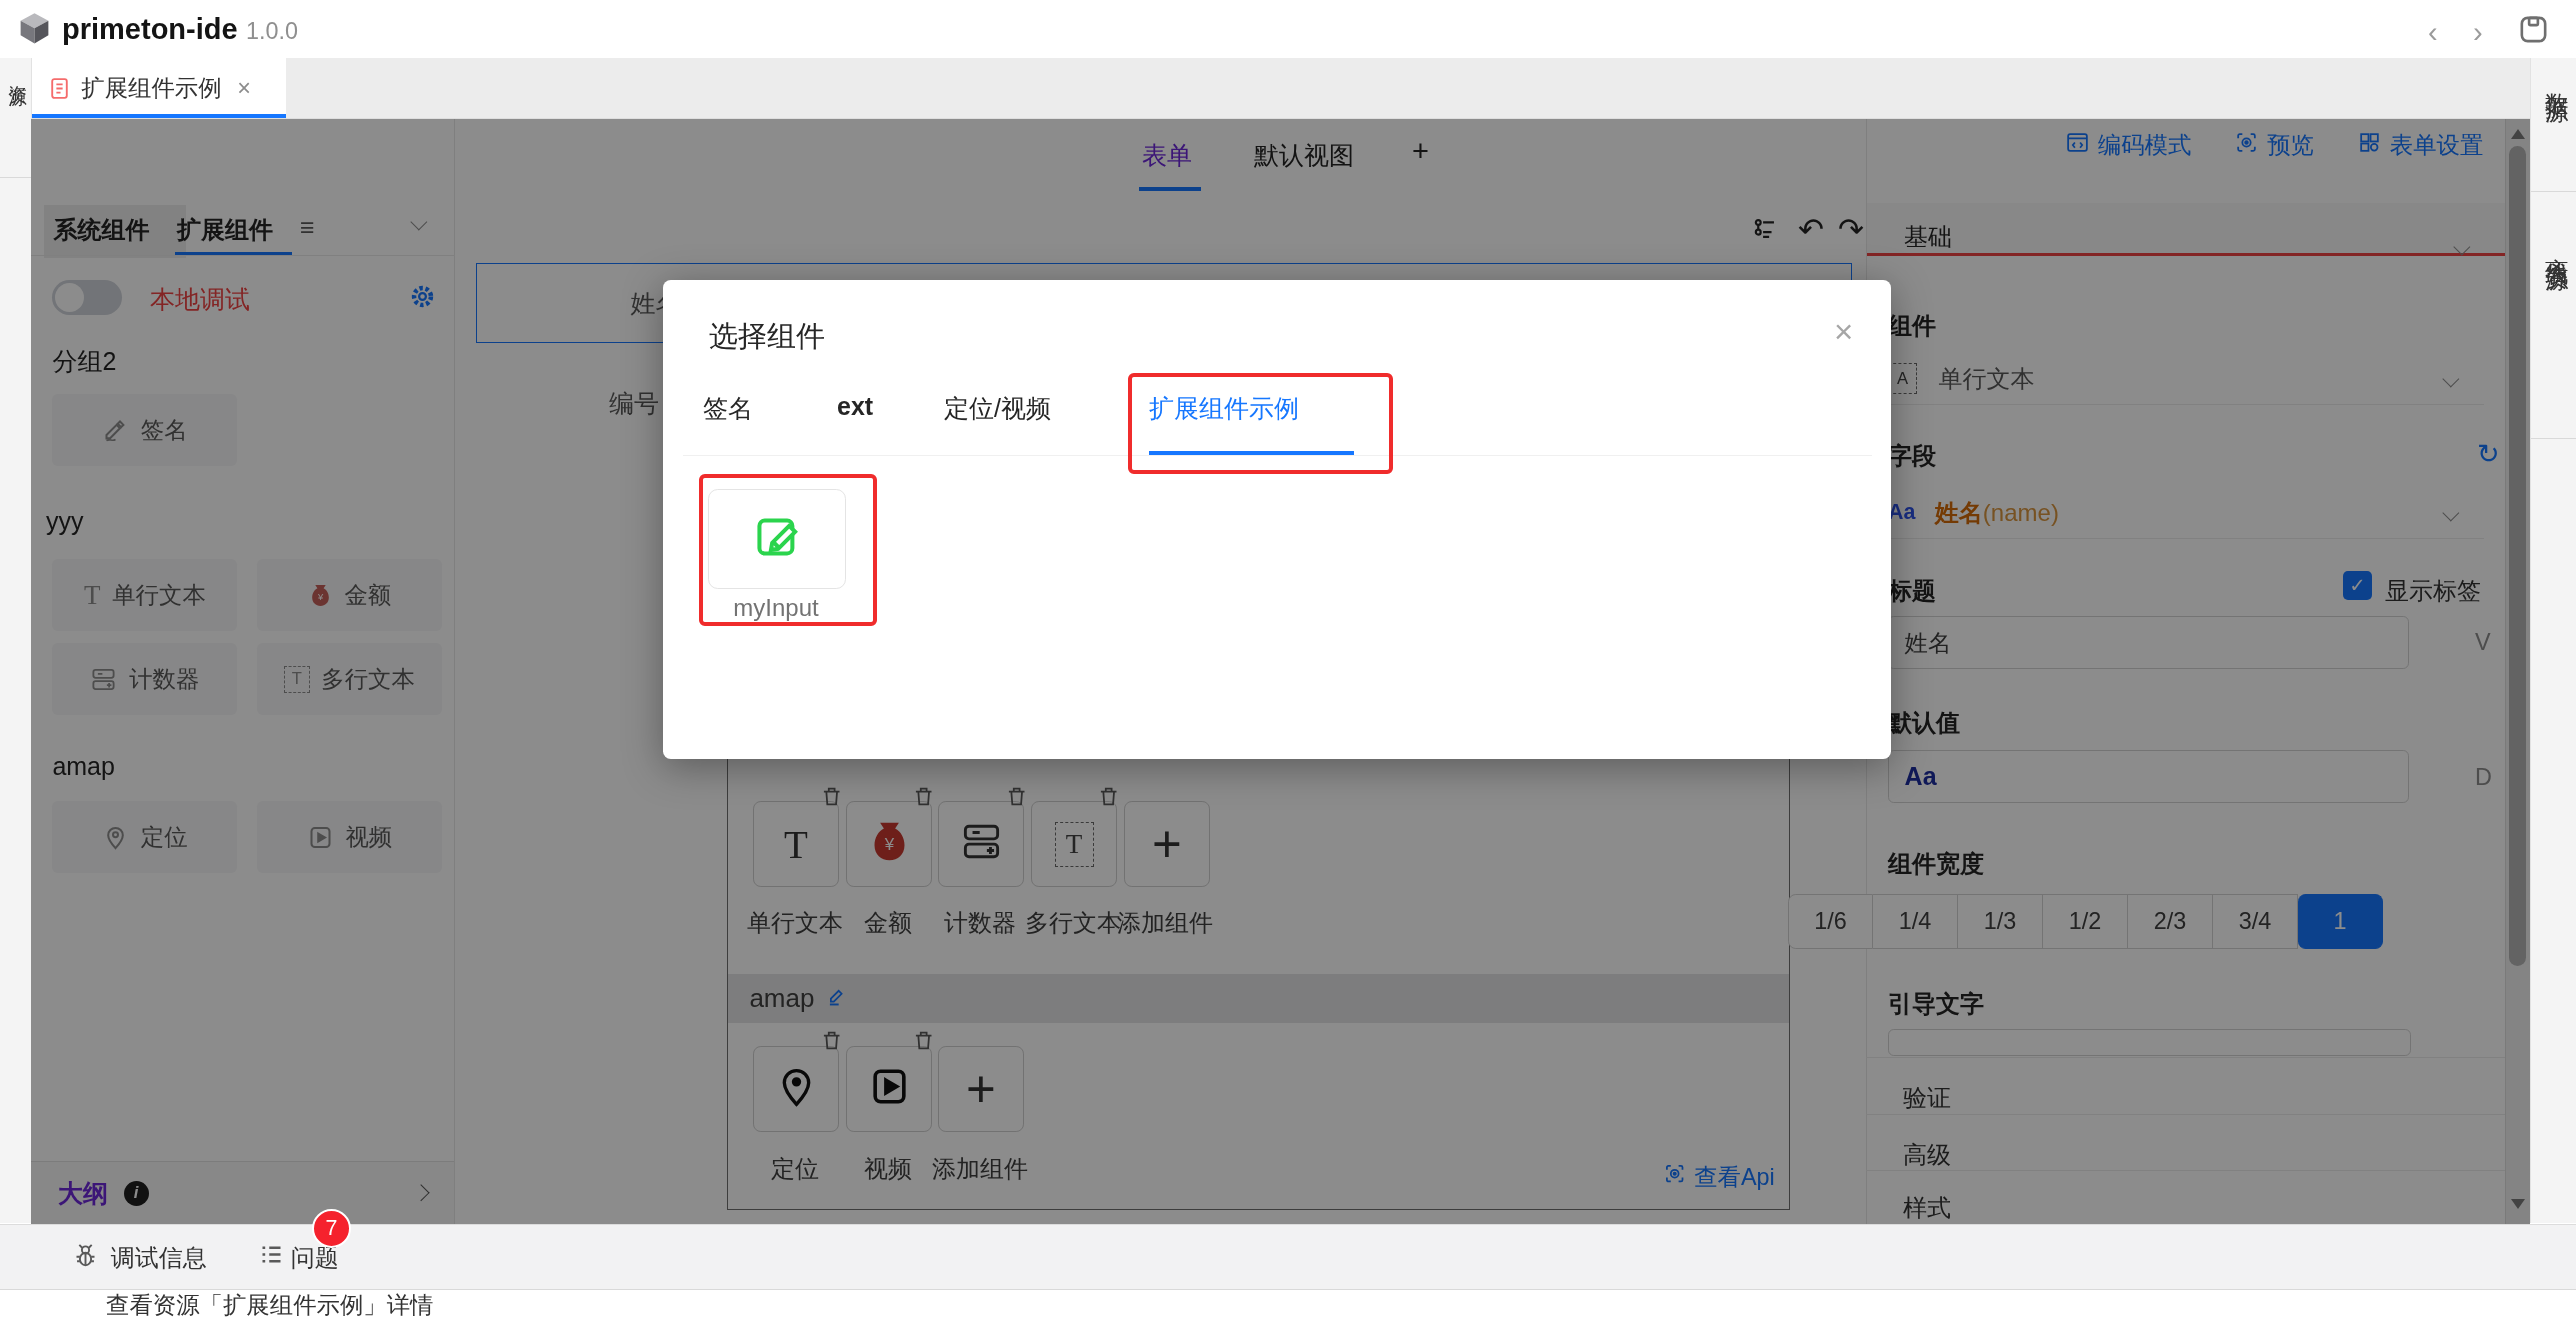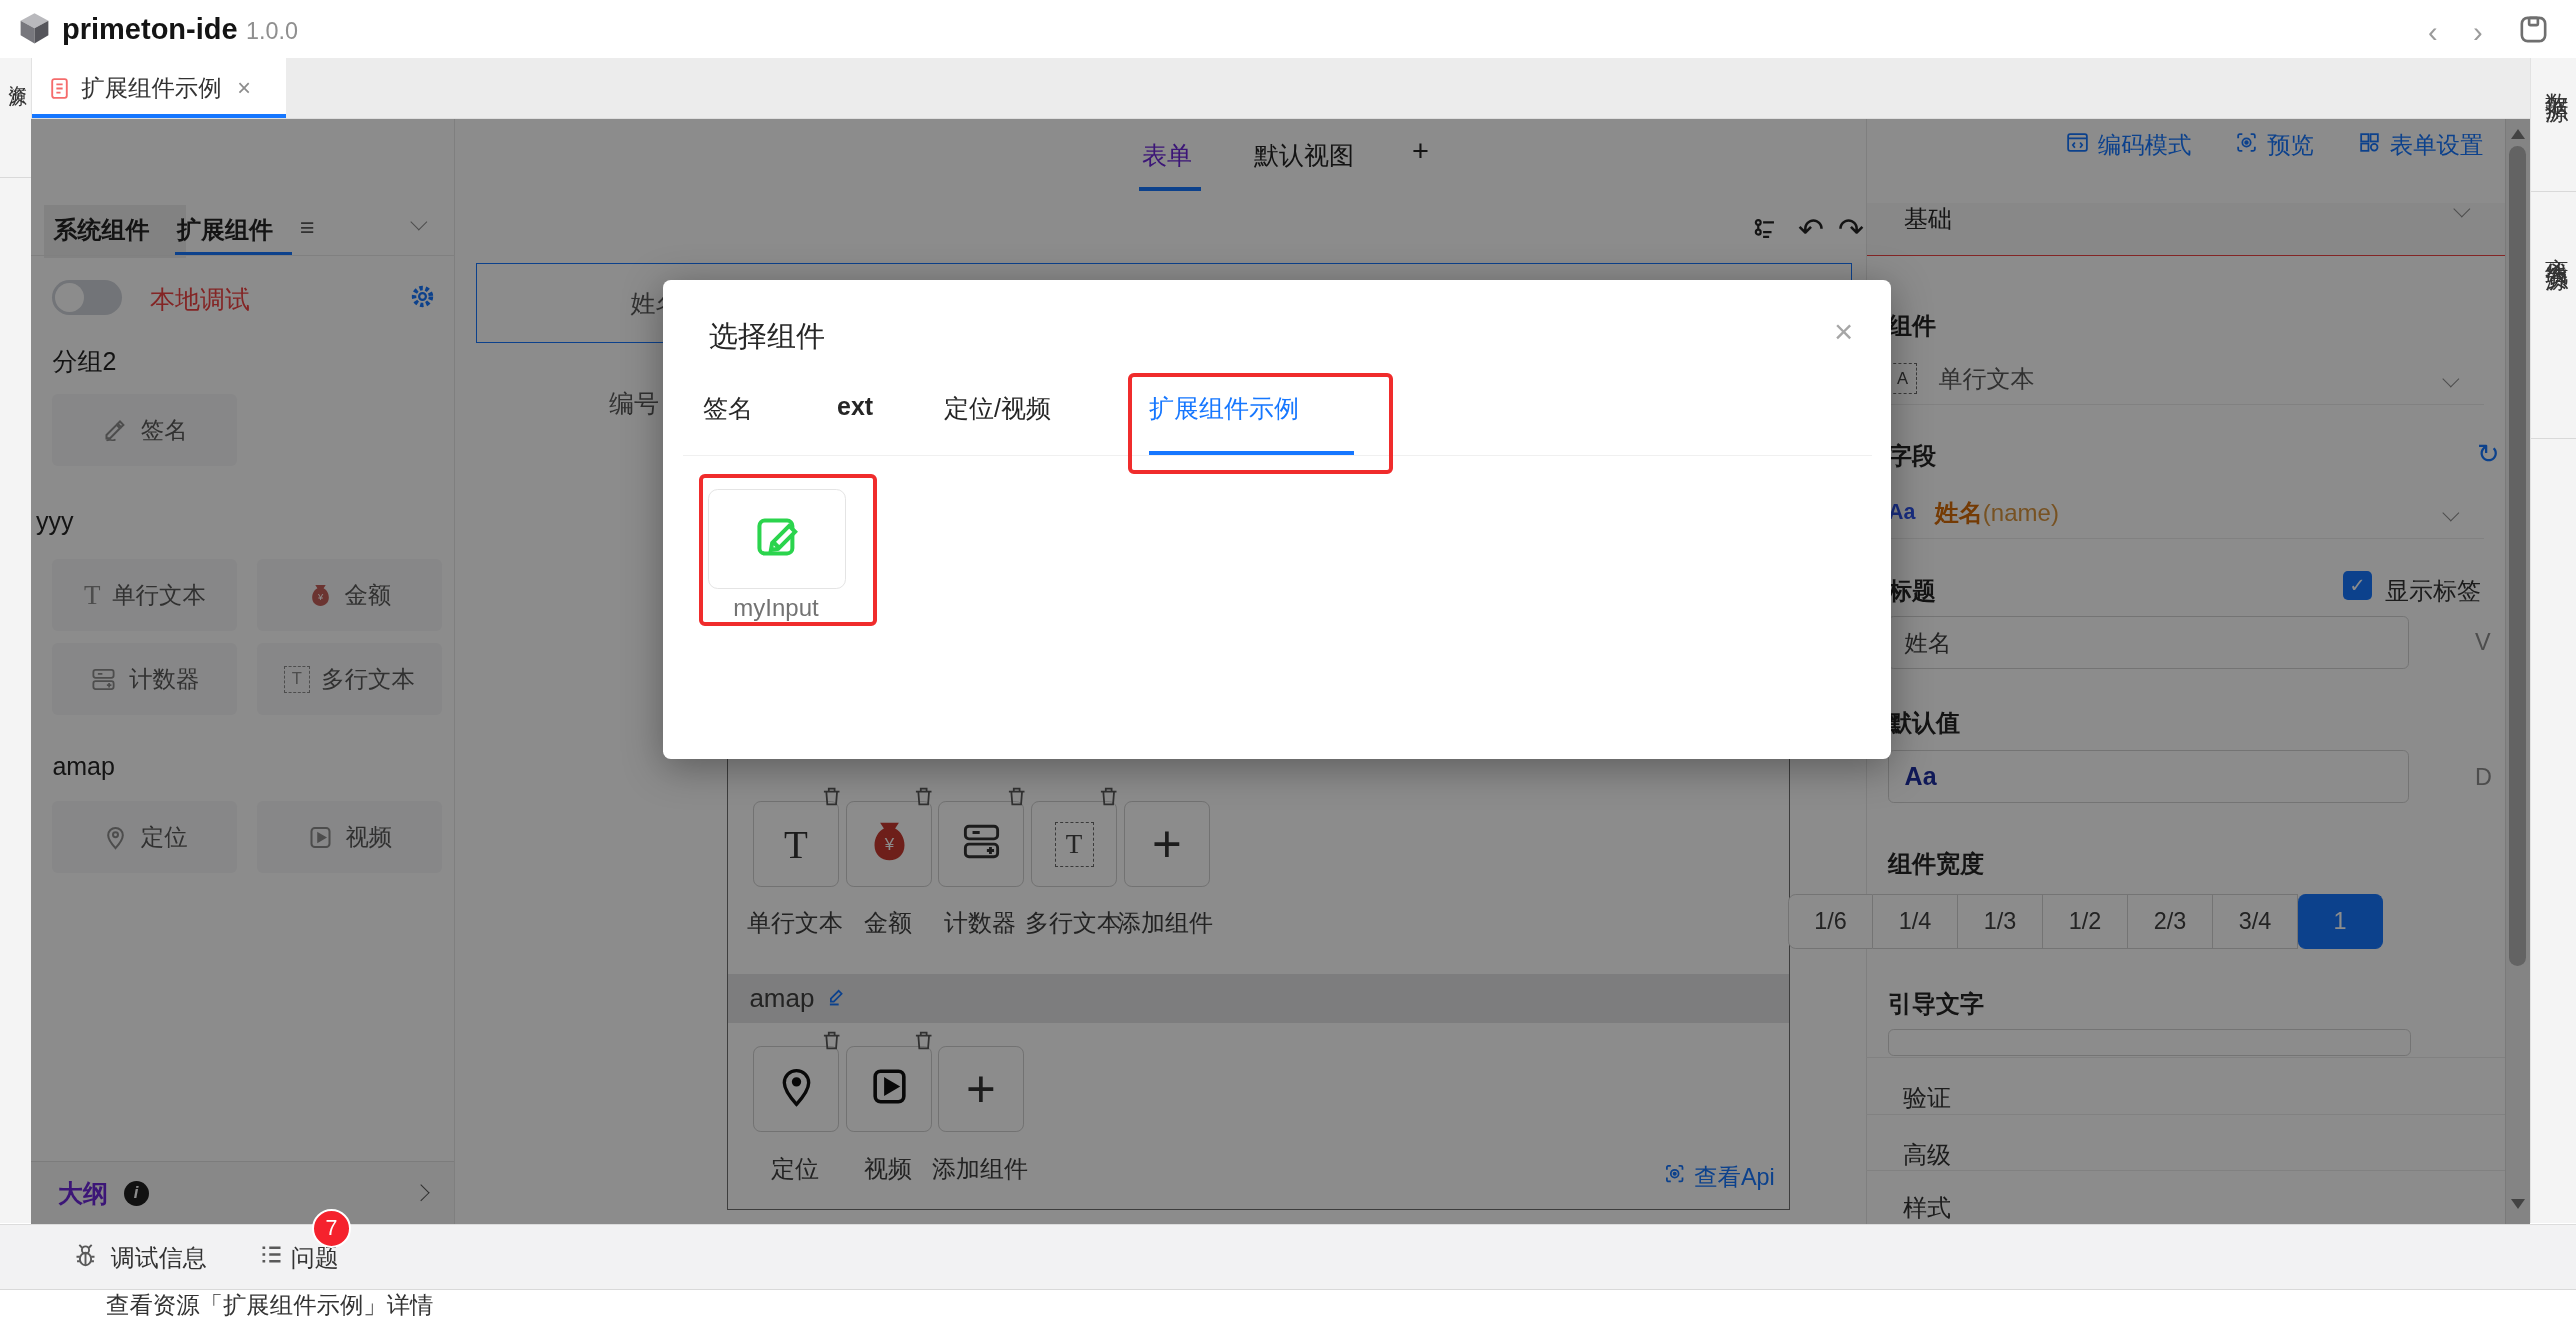--- a/index.html
+++ b/index.html
@@ -137,21 +137,21 @@
       <span class="ibox">
         <svg width="27" height="27" viewBox="0 0 24 24" fill="none" stroke="#8c8c8c" stroke-width="1.8">
             <path d="M4 16L13 7l3 3-9 9H4z"></path>
             <path d="M14 6l2-2 3 3-2 2z"></path>
             <path d="M4 21c3-2 5 1 8-1" stroke-width="1.4"></path>
           </svg>
       </span>
       <span>签名</span>
     </div>
 
-    <span class="gname" style="left:5px;top:388px;">yyy</span>
+    <span class="gname" style="left:15px;top:388px;">yyy</span>
     <div class="card" style="left:21.4px;top:440px;">
       <span style="font-size:27px;color:#8c8c8c;font-family:'Liberation Serif','DejaVu Serif',serif;">T</span>
       <span>单行文本</span>
     </div>
     <div class="card" style="left:226px;top:440px;">
       <span class="ibox">
         <svg width="25" height="25" viewBox="0 0 24 24" style="font-size:24px">
             <path d="M9 5L7 2h10l-2 3c3 1.5 5 5 5 9 0 5-3.5 8-8 8s-8-3-8-8c0-4 2-7.5 5-9z" fill="#c4605a"></path>
             <text x="12" y="16" font-size="9" fill="#fff" text-anchor="middle">¥</text>
           </svg>
@@ -350,21 +350,21 @@
       <span><svg width="25" height="25" viewBox="0 0 24 24" fill="none" stroke="#1677ff" stroke-width="1.7">
             <rect x="4" y="4" width="7" height="7"></rect>
             <rect x="13" y="4" width="7" height="7"></rect>
             <rect x="4" y="13" width="7" height="7"></rect>
             <circle cx="16.5" cy="16.5" r="3.2"></circle>
           </svg></span>
       <span>表单设置</span>
     </span>
   </div>
 
-  <div class="abs" style="left:1867px;top:203px;width:638px;height:53px;background:#f7f7f7;border-bottom:1px solid #ef4444;display:flex;align-items:flex-start;padding:0 37px;box-sizing:border-box;font-family:Liberation Mono, monospace;">
+  <div class="abs" style="left:1867px;top:203px;width:638px;height:53px;background:#f7f7f7;border-bottom:3px solid #ef4444;display:flex;align-items:flex-end;padding:0 37px;box-sizing:border-box;font-family:Liberation Mono, monospace;">
     <span style="font-size:24px;color:#262626;">基础</span>
     <span class="chv chv-down" style="margin-left:auto;"></span>
   </div>
 
   <span class="rplabel" style="top:310px;">组件</span>
   <div class="rprow" style="top:353px;">
     <span class="dashbox">A</span>
     <span style="margin-left:21.4px;font-size:24px;color:#595959;">单行文本</span>
     <span class="chv chv-down" style="margin-left:auto;margin-right:27px;"></span>
   </div>

